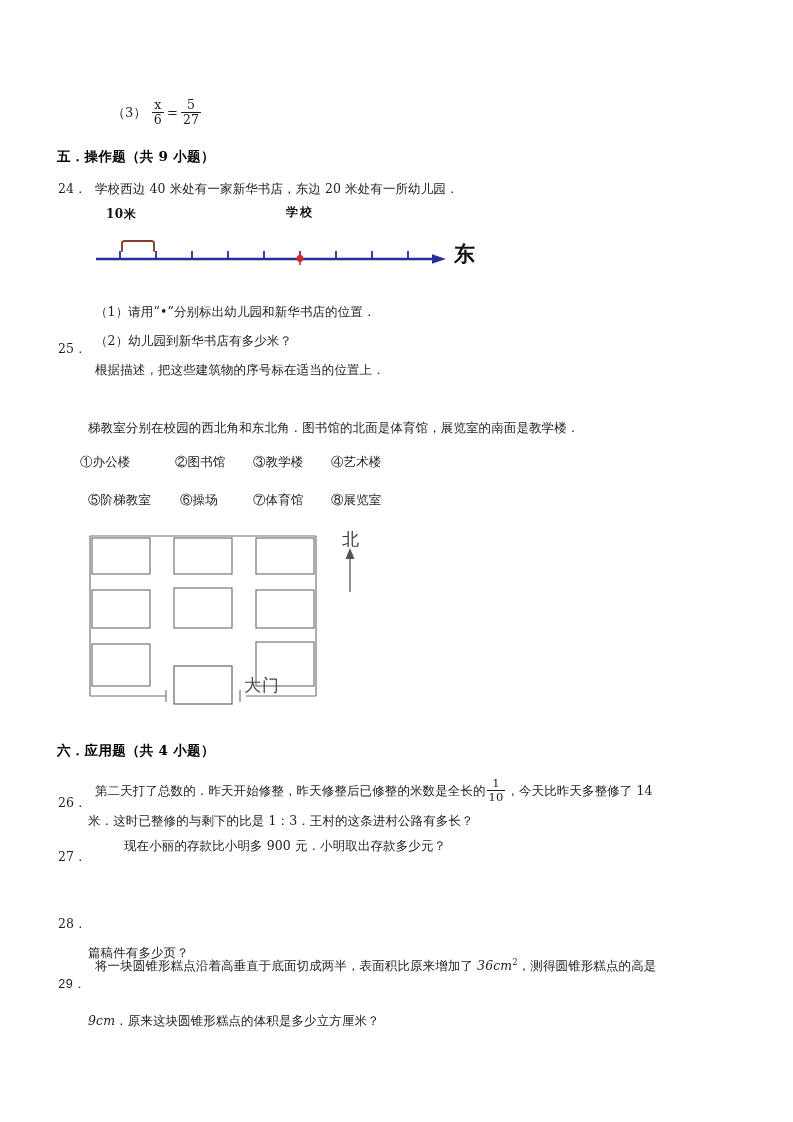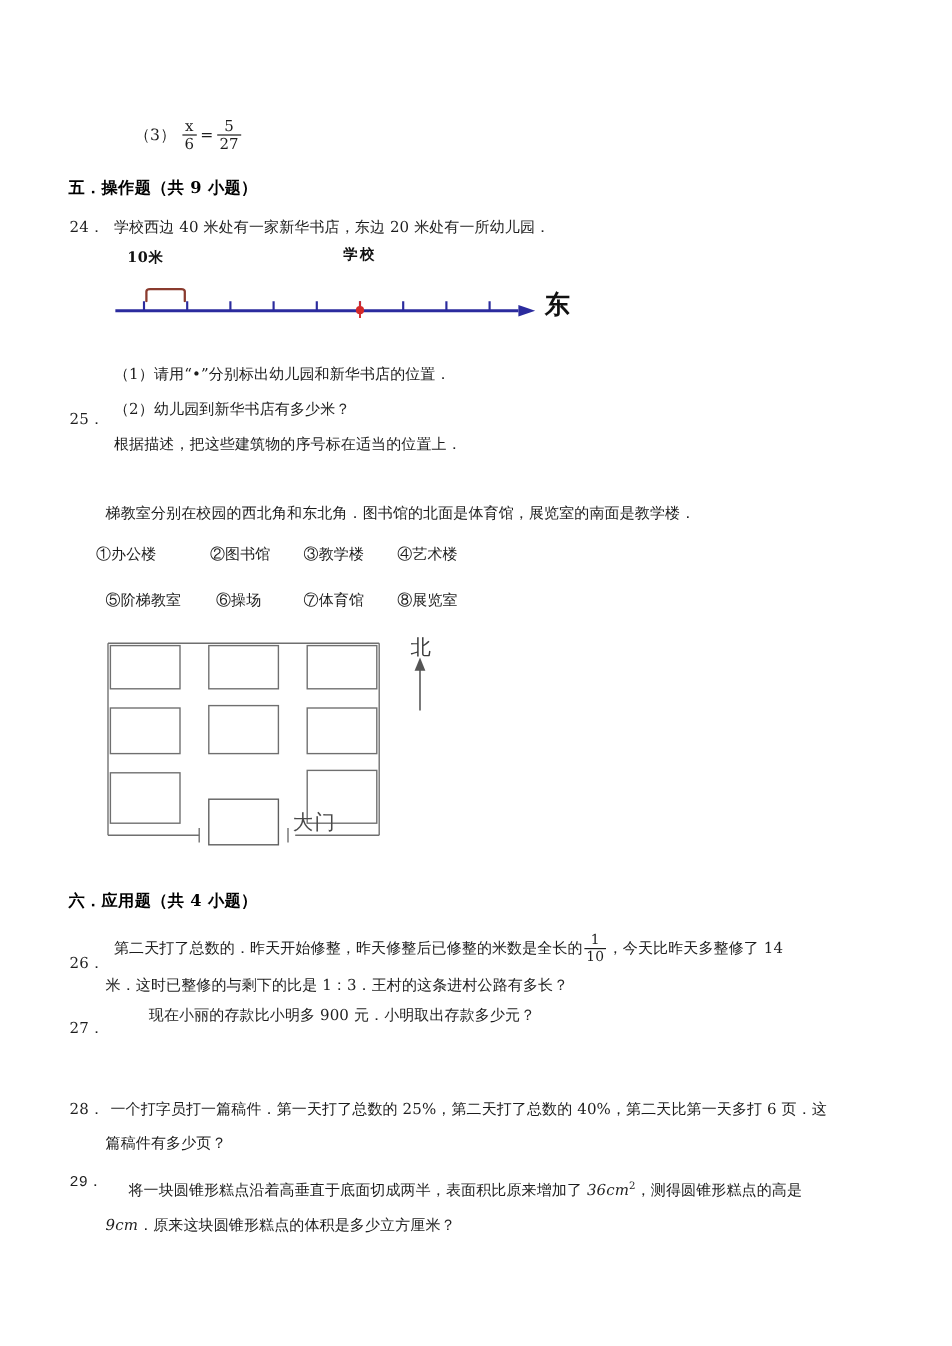--- a/index.html
+++ b/index.html
@@ -222,24 +222,23 @@
   <div class="qline" style="left:58px; top:794px;">26．</div>
   <div class="qline" style="left:95px; top:777px;">
     <span>第二天打了总数的．昨天开始修整，昨天修整后已修整的米数是全长的</span><span class="frac"><span class="num">1</span><span class="den">10</span></span><span>，今天比昨天多整修了 14</span>
   </div>
   <div class="qline" style="left:88px; top:812px;">米．这时已整修的与剩下的比是 1：3．王村的这条进村公路有多长？</div>
 
   <div class="qline" style="left:58px; top:848px;text-align:center;">27．</div>
   <div class="qline" style="left:88px; top:837px;margin-left:36px;">现在小丽的存款比小明多 900 元．小明取出存款多少元？</div>
 
   <div class="qline" style="left:58px; top:915px;">28．</div>
-  <div class="qline" style="left:92px; top:915px;">一个打字员打一篇稿件．第一天打了总数的 25%，第二天打了总数的 40%，第二天比第一天多打 6 页．这</div>
   <div class="qline" style="left:88px; top:944px;">篇稿件有多少页？</div>
 
   <div class="qline" style="left:58px; top:977px;font-family:Liberation Mono, monospace;">29．</div>
-  <div class="qline" style="left:95px; top:981px;margin-left:12px;">
+  <div class="qline" style="left:95px; top:954px;">
     <span>将一块圆锥形糕点沿着高垂直于底面切成两半，表面积比原来增加了 </span><span style="font-style:italic;">36cm</span><sup style="font-size:8.5px;">2</sup><span>，测得圆锥形糕点的高是</span>
   </div>
   <div class="qline" style="left:88px; top:1012px;">
     <span style="font-style:italic;">9cm</span><span>．原来这块圆锥形糕点的体积是多少立方厘米？</span>
   </div>
 
 </div>
 
 </body></html>

